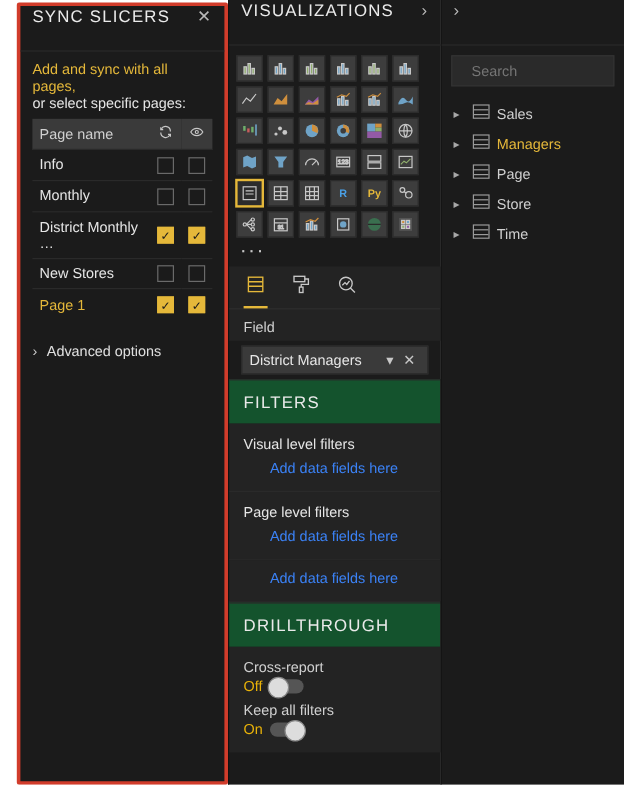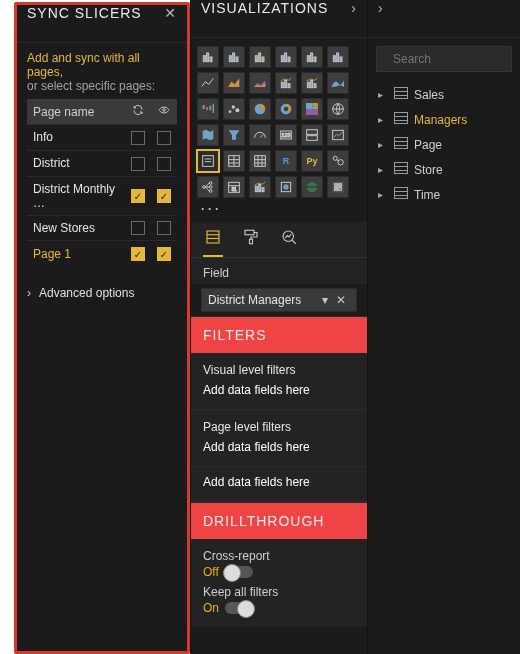--- a/index.html
+++ b/index.html
@@ -38,21 +38,21 @@
     padding: 0 10px;
     color: #eaeaea;
     font-size: 14px;
     letter-spacing: 1px;
     border-bottom: 1px solid #2a2a2a;
   }
   .hdr .title { flex: 1; }
   .hdr .close, .hdr .chev { color: #b8b8b8; cursor: pointer; }
   .sync-body { padding: 8px 10px 10px 10px; }
   .sync-hint1 { color: #e5b83a; font-size: 12px; line-height: 14px; }
-  .sync-hint2 { color: #a3a3a3; font-size: 12px; line-height: 14px; margin-bottom: 6px; }
+  .sync-hint2 { color: #e5e5e5; font-size: 12px; line-height: 14px; margin-bottom: 6px; }
   .page-table { width: 100%; border-collapse: collapse; }
   .page-table th {
     background: #3a3a3a;
     color: #d0d0d0;
     font-weight: 400;
     font-size: 12px;
     text-align: left;
     padding: 5px 6px;
   }
   .page-table th.icon, .page-table td.icon { width: 20px; text-align: center; }
@@ -105,25 +105,25 @@
     margin: 4px 10px; padding: 4px 6px;
     background:#3a3a3a; border:1px solid #2a2a2a;
   }
   .field-row .name { flex:1; color:#e6e6e6; }
   .field-row .chev, .field-row .x { color:#c8c8c8; padding:0 4px; cursor:pointer; }
   .section-hdr {
     padding: 10px 12px;
     color:#eaeaea;
     font-size: 14px; letter-spacing: 1px;
     border-top:1px solid #2a2a2a;
-    background:#ef4444;
+    background:#14532d;
   }
   .filter-block { background:#232323; padding: 6px 12px; border-bottom:1px solid #2a2a2a; }
   .filter-label { color:#e6e6e6; padding:4px 0; }
-  .filter-placeholder { color:#ffffff; padding:2px 0 6px 0; font-style: normal; }
+  .filter-placeholder { color:#3b82f6; padding:2px 0 6px 0; font-style: normal; margin-left: 22px; }
   .drill { background:#232323; padding: 4px 12px 12px 12px; }
   .drill-row { padding: 6px 0 2px 0; color:#d0d0d0; }
   .toggle { display:inline-flex; align-items:center; gap:6px; color:#eab308; }
   .tswitch {
     position: relative; width: 28px; height: 12px;
     background:#555; border-radius: 6px;
   }
   .tswitch::after {
     content:""; position:absolute; top:-2px; width:16px; height:16px;
     background:#ddd; border-radius:50%; border:1px solid #888;
@@ -192,21 +192,21 @@
             </th>
           </tr>
         </thead>
         <tbody id="page-rows">
             <tr>
               <td class="name">Info</td>
               <td class="icon"><span class="cb"></span></td>
               <td class="icon"><span class="cb"></span></td>
             </tr>
             <tr>
-              <td class="name">District</td>
+              <td class="name">Monthly</td>
               <td class="icon"><span class="cb"></span></td>
               <td class="icon"><span class="cb"></span></td>
             </tr>
             <tr>
               <td class="name">District Monthly …</td>
               <td class="icon"><span class="cb checked"></span></td>
               <td class="icon"><span class="cb checked"></span></td>
             </tr>
             <tr>
               <td class="name">New Stores</td>

